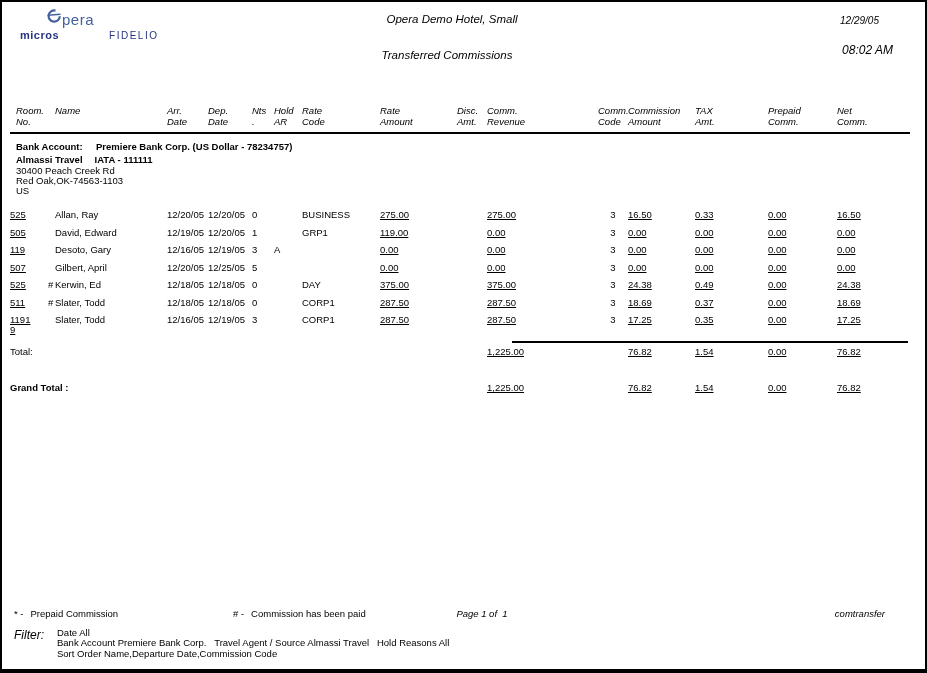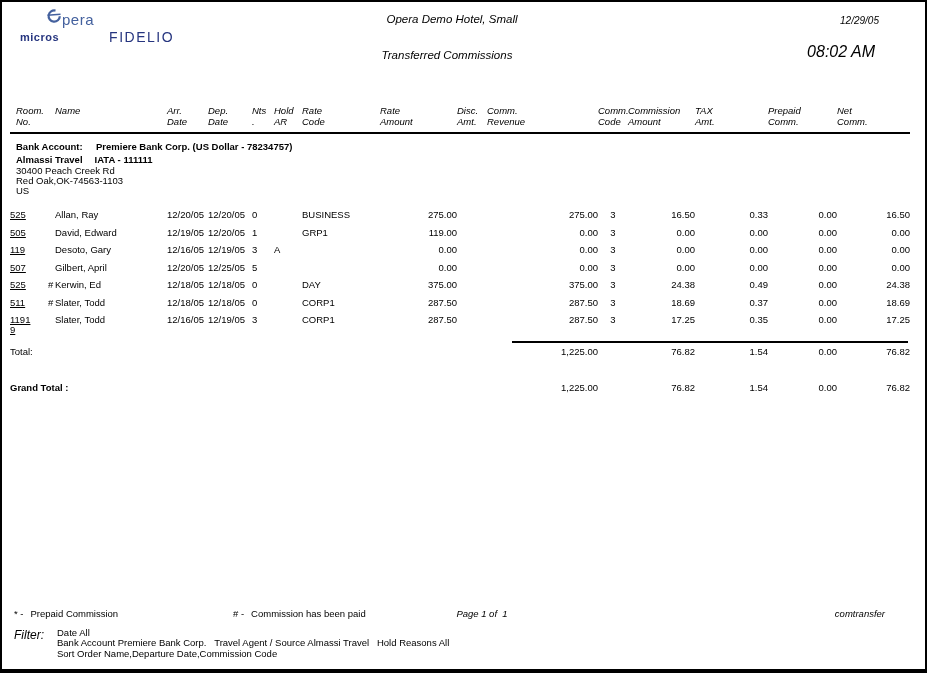--- a/index.html
+++ b/index.html
@@ -9,27 +9,27 @@
     border: 2px solid #000; border-bottom-width: 4px; overflow: hidden;
     color: #000;
   }
   
   .logo { position: absolute; left: 18px; top: 8px; width: 120px; }
   .logo-line1 { margin-left: 26px; display: flex; align-items: flex-end; height: 18px; }
   .logo-brand { font-size: 15px; color: #44619e; letter-spacing: 0.5px; }
   .logo-line2 { display: flex; align-items: center; margin-top: 1px; }
   .logo-micros { font-size: 11px; font-weight: bold; color: #26357f; letter-spacing: 0.5px; }
   .logo-sep { width: 1px; height: 11px; background: #8ea2c8; margin: 0 3px; }
-  .logo-fidelio { font-size: 14px; color: #26357f; letter-spacing: 1.5px; margin-left: 44px; }
+  .logo-fidelio { font-size: 10px; color: #26357f; letter-spacing: 1.5px; margin-left: 44px; }
   .title-1 { position: absolute; left: 0; top: 11px; width: 900px; text-align: center;
              font-style: italic; font-size: 11.5px; }
   .title-2 { position: absolute; left: 0; top: 47px; width: 890px; text-align: center;
              font-style: italic; font-size: 11.5px; }
   .head-date { position: absolute; right: 46px; top: 13px; font-style: italic; font-size: 10px; }
-  .head-time { position: absolute; right: 50px; top: 41px; font-style: italic; font-size: 16px; }
+  .head-time { position: absolute; right: 32px; top: 41px; font-style: italic; font-size: 12px; }
   
   table.report { position: absolute; left: 8px; top: 98px; width: 900px;
                  border-collapse: collapse; table-layout: fixed; }
   table.report th, table.report td { padding: 0; font-weight: normal; font-size: 9.5px;
                  vertical-align: top; overflow: visible; }
   tr.head-row { height: 33px; }
   tr.head-row th { white-space: pre-line; line-height: 11px; padding-top: 5px;
                  border-bottom: 2px solid #000; text-align: left; font-style: italic; }
   th.h-right { text-align: right; }
   th.h-disc { padding-left: 4px; }
@@ -37,21 +37,21 @@
   tr.bank-row td { padding: 8px 0 0 6px; line-height: 10.3px; }
   .bank-line1 { margin-bottom: 3px; }
   .b { font-weight: bold; }
   .bank-label { display: inline-block; width: 80px; }
   .iata { margin-left: 12px; }
   tr.data-row { height: 17.5px; }
   tr.data-row td { padding-top: 5px; line-height: 10.3px; white-space: nowrap; }
   td.c-room { position: relative; padding-left: 6px; white-space: normal !important; }
   .room-text { display: inline-block; max-width: 24px; word-break: break-all; line-height: 9.5px; text-decoration: underline; }
   .paid-flag { position: absolute; left: 38px; top: 5px; }
-  td.c-num { text-align: right; }
+  td.c-num { text-align: left; text-decoration: underline; }
   td.c-code { text-align: center; }
   tr.spacer-a { height: 7px; } tr.spacer-b { height: 20px; }
   tr.total-row { height: 16px; }
   tr.total-row td { padding-top: 4px; white-space: nowrap; }
   td.t-label { text-align: left; padding-left: 413px; margin-top: 44px; }
   td.t-label.bold { font-weight: bold; }
   .total-rule { position: absolute; left: 510px; top: 339px; width: 396px; height: 2px; background: #000; }
   
   .legend-prepaid { position: absolute; left: 12px; top: 606px; font-size: 9.5px; }
   .legend-paid { position: absolute; left: 231px; top: 606px; font-size: 9.5px; }

